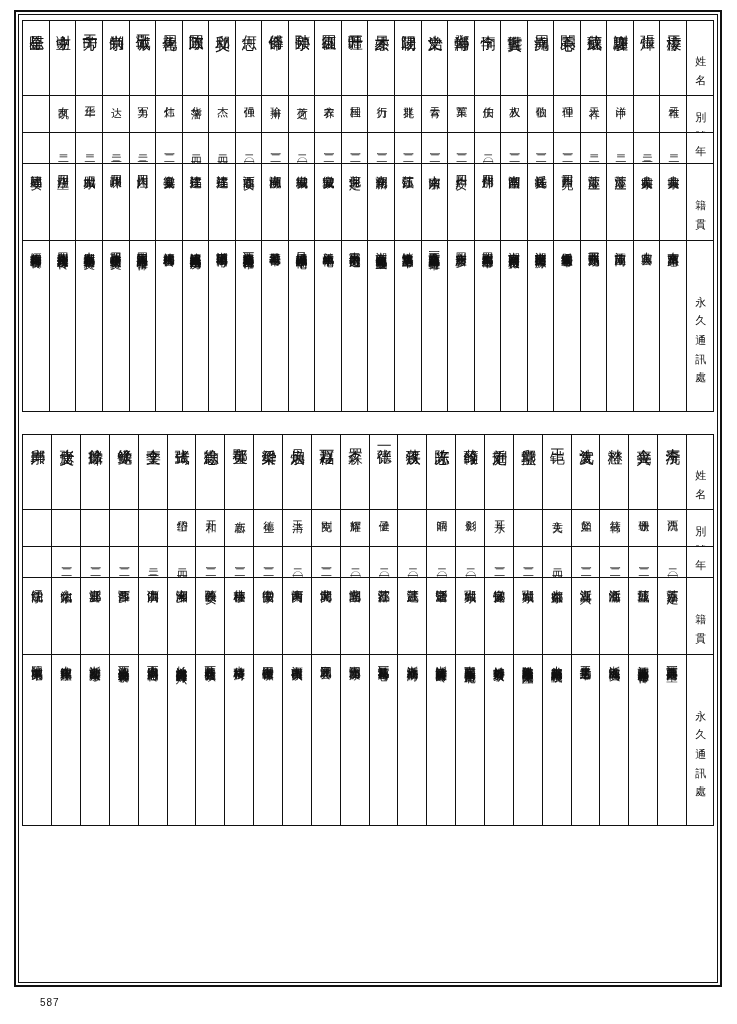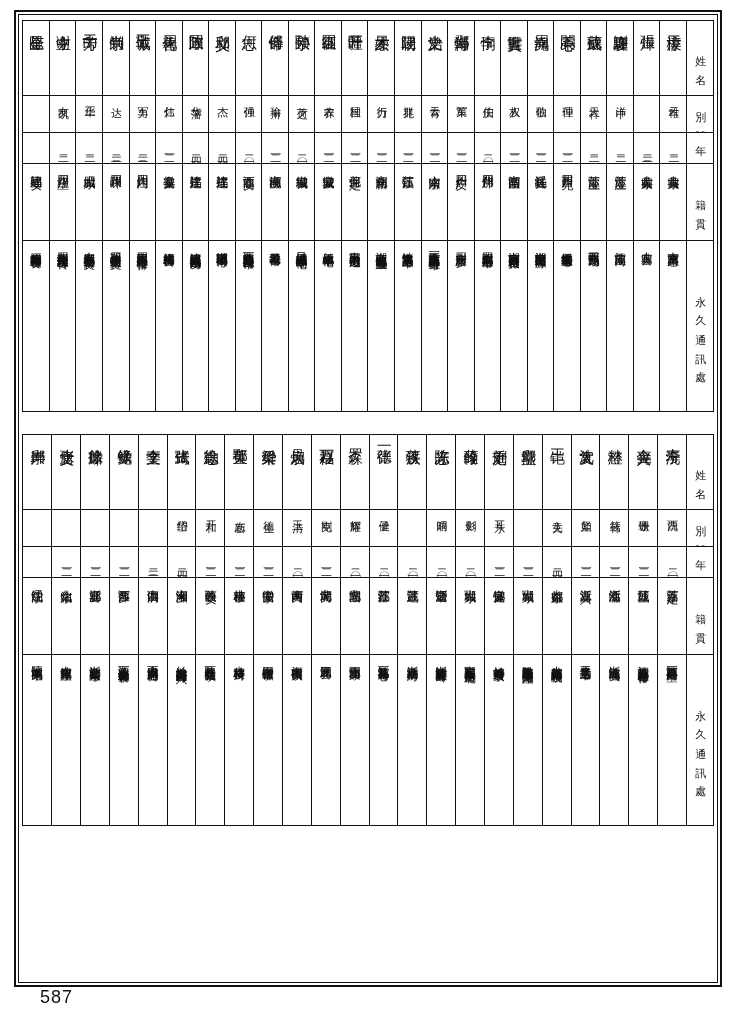--- a/index.html
+++ b/index.html
@@ -115,21 +115,21 @@
   td.label .vc { align-items: center; }
 
   .gap {
     height: 22px;
   }
 
   .pagenum {
     position: absolute;
     left: 40px;
     bottom: 16px;
-    font-size: 18px;
+    font-size: 10px;
     font-family: "Liberation Sans", sans-serif;
     color: #111;
     letter-spacing: 1px;
   }
 </style>
 </head>
 <body>
 
 <div class="page">
   <div class="frame"></div>

